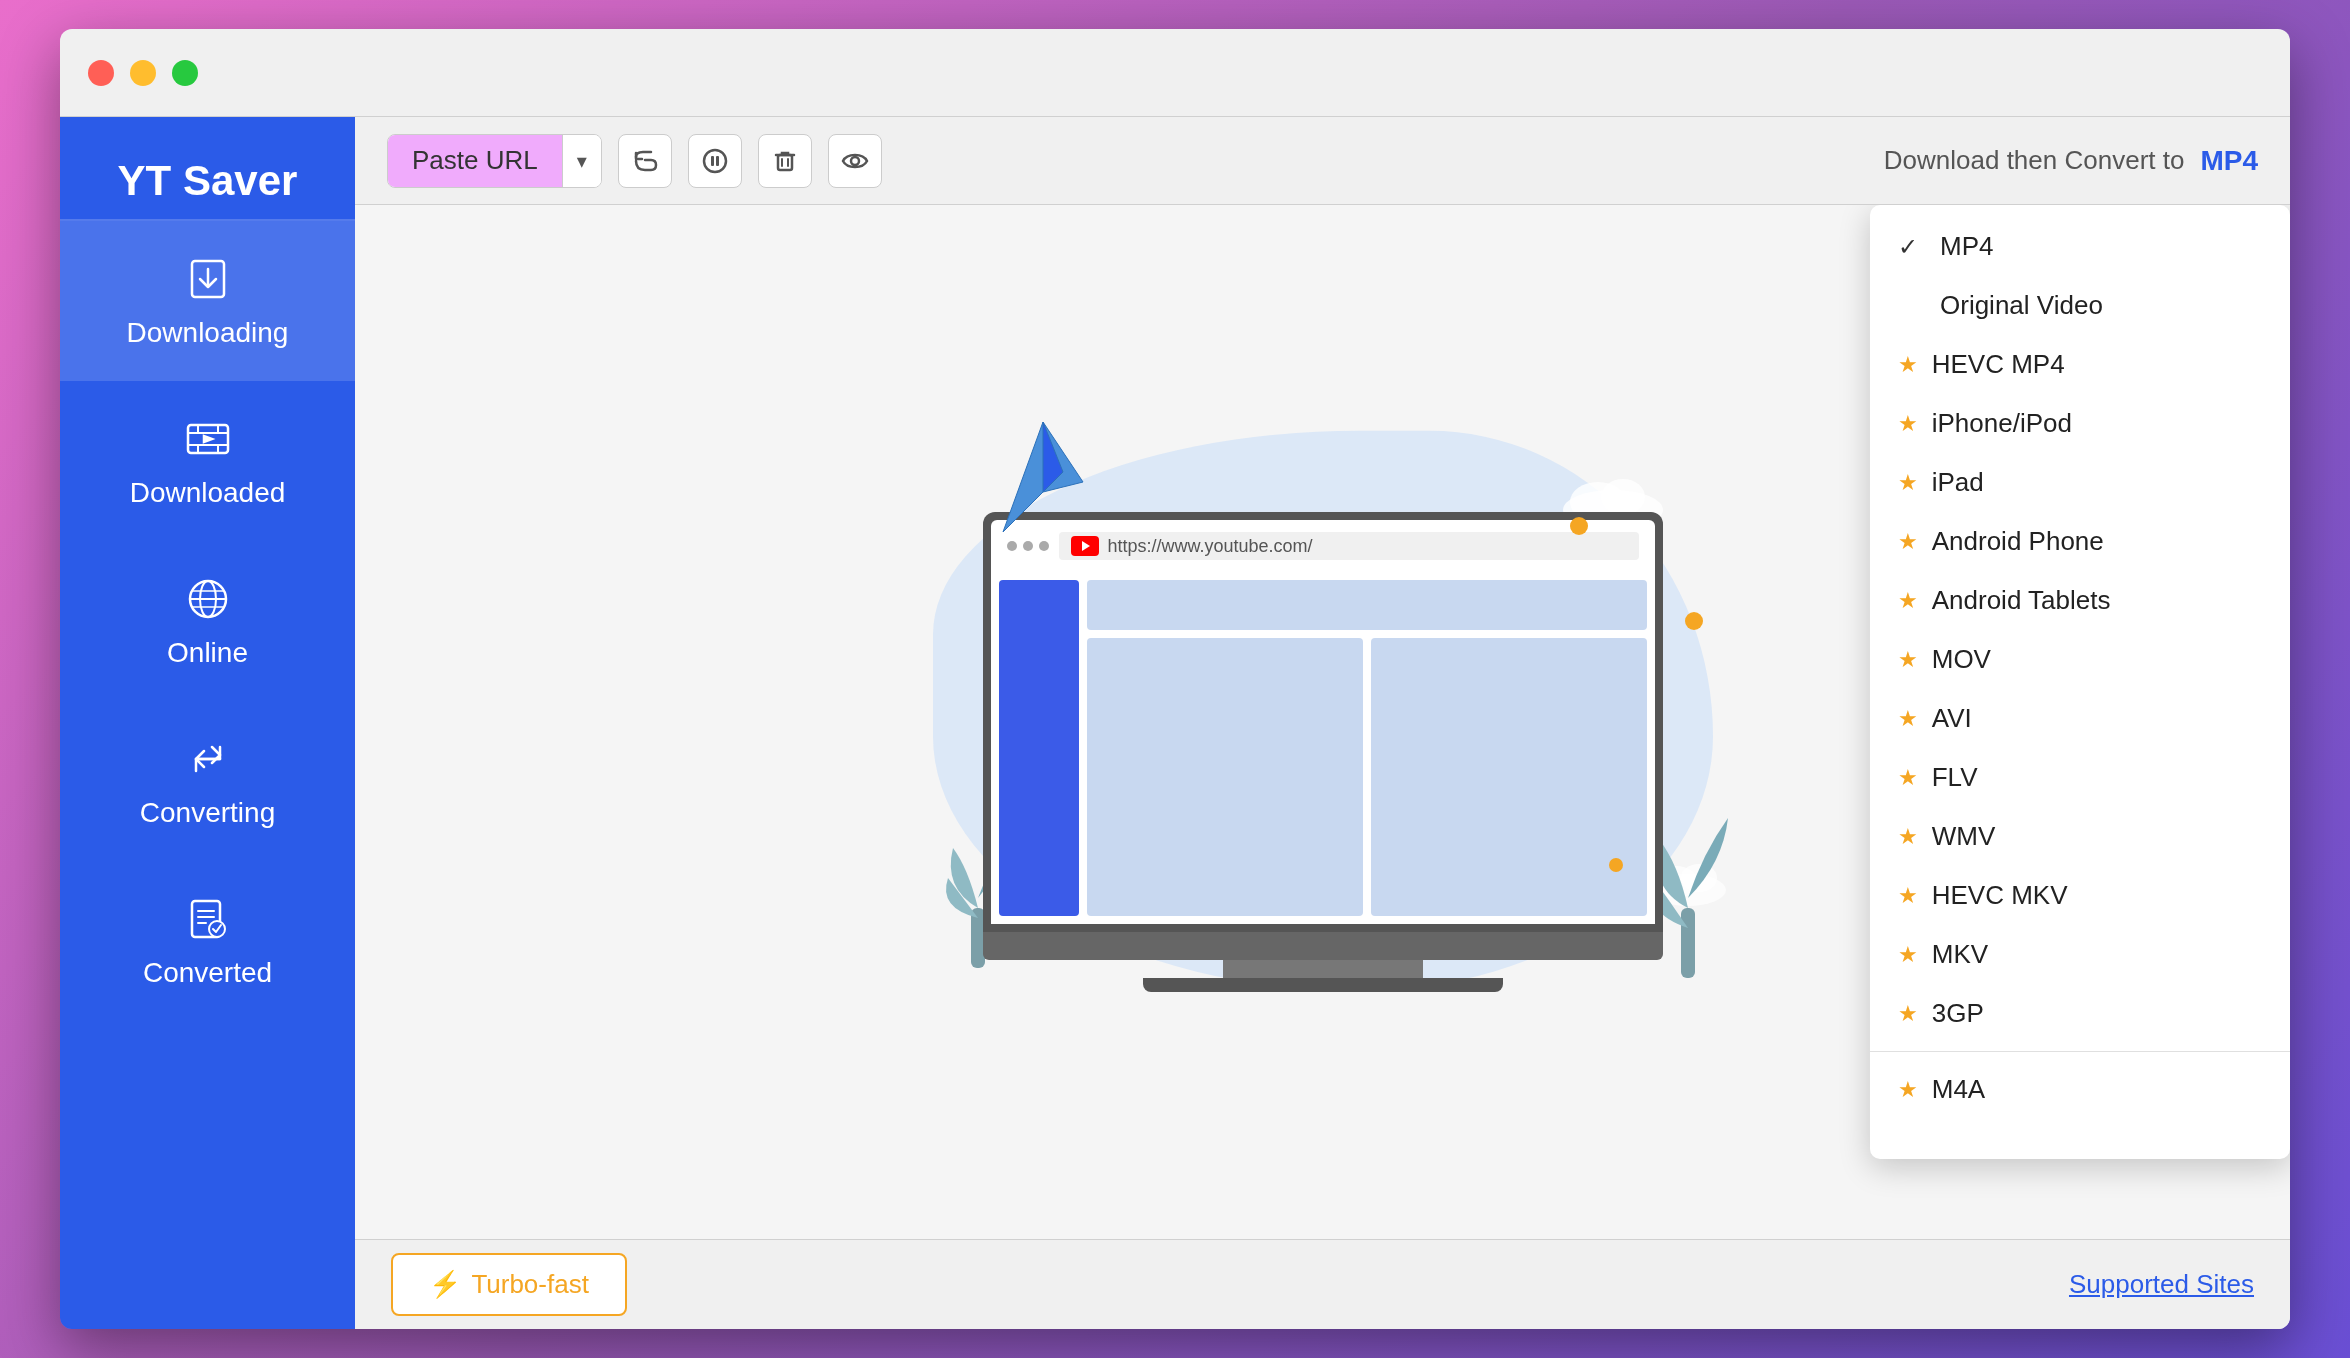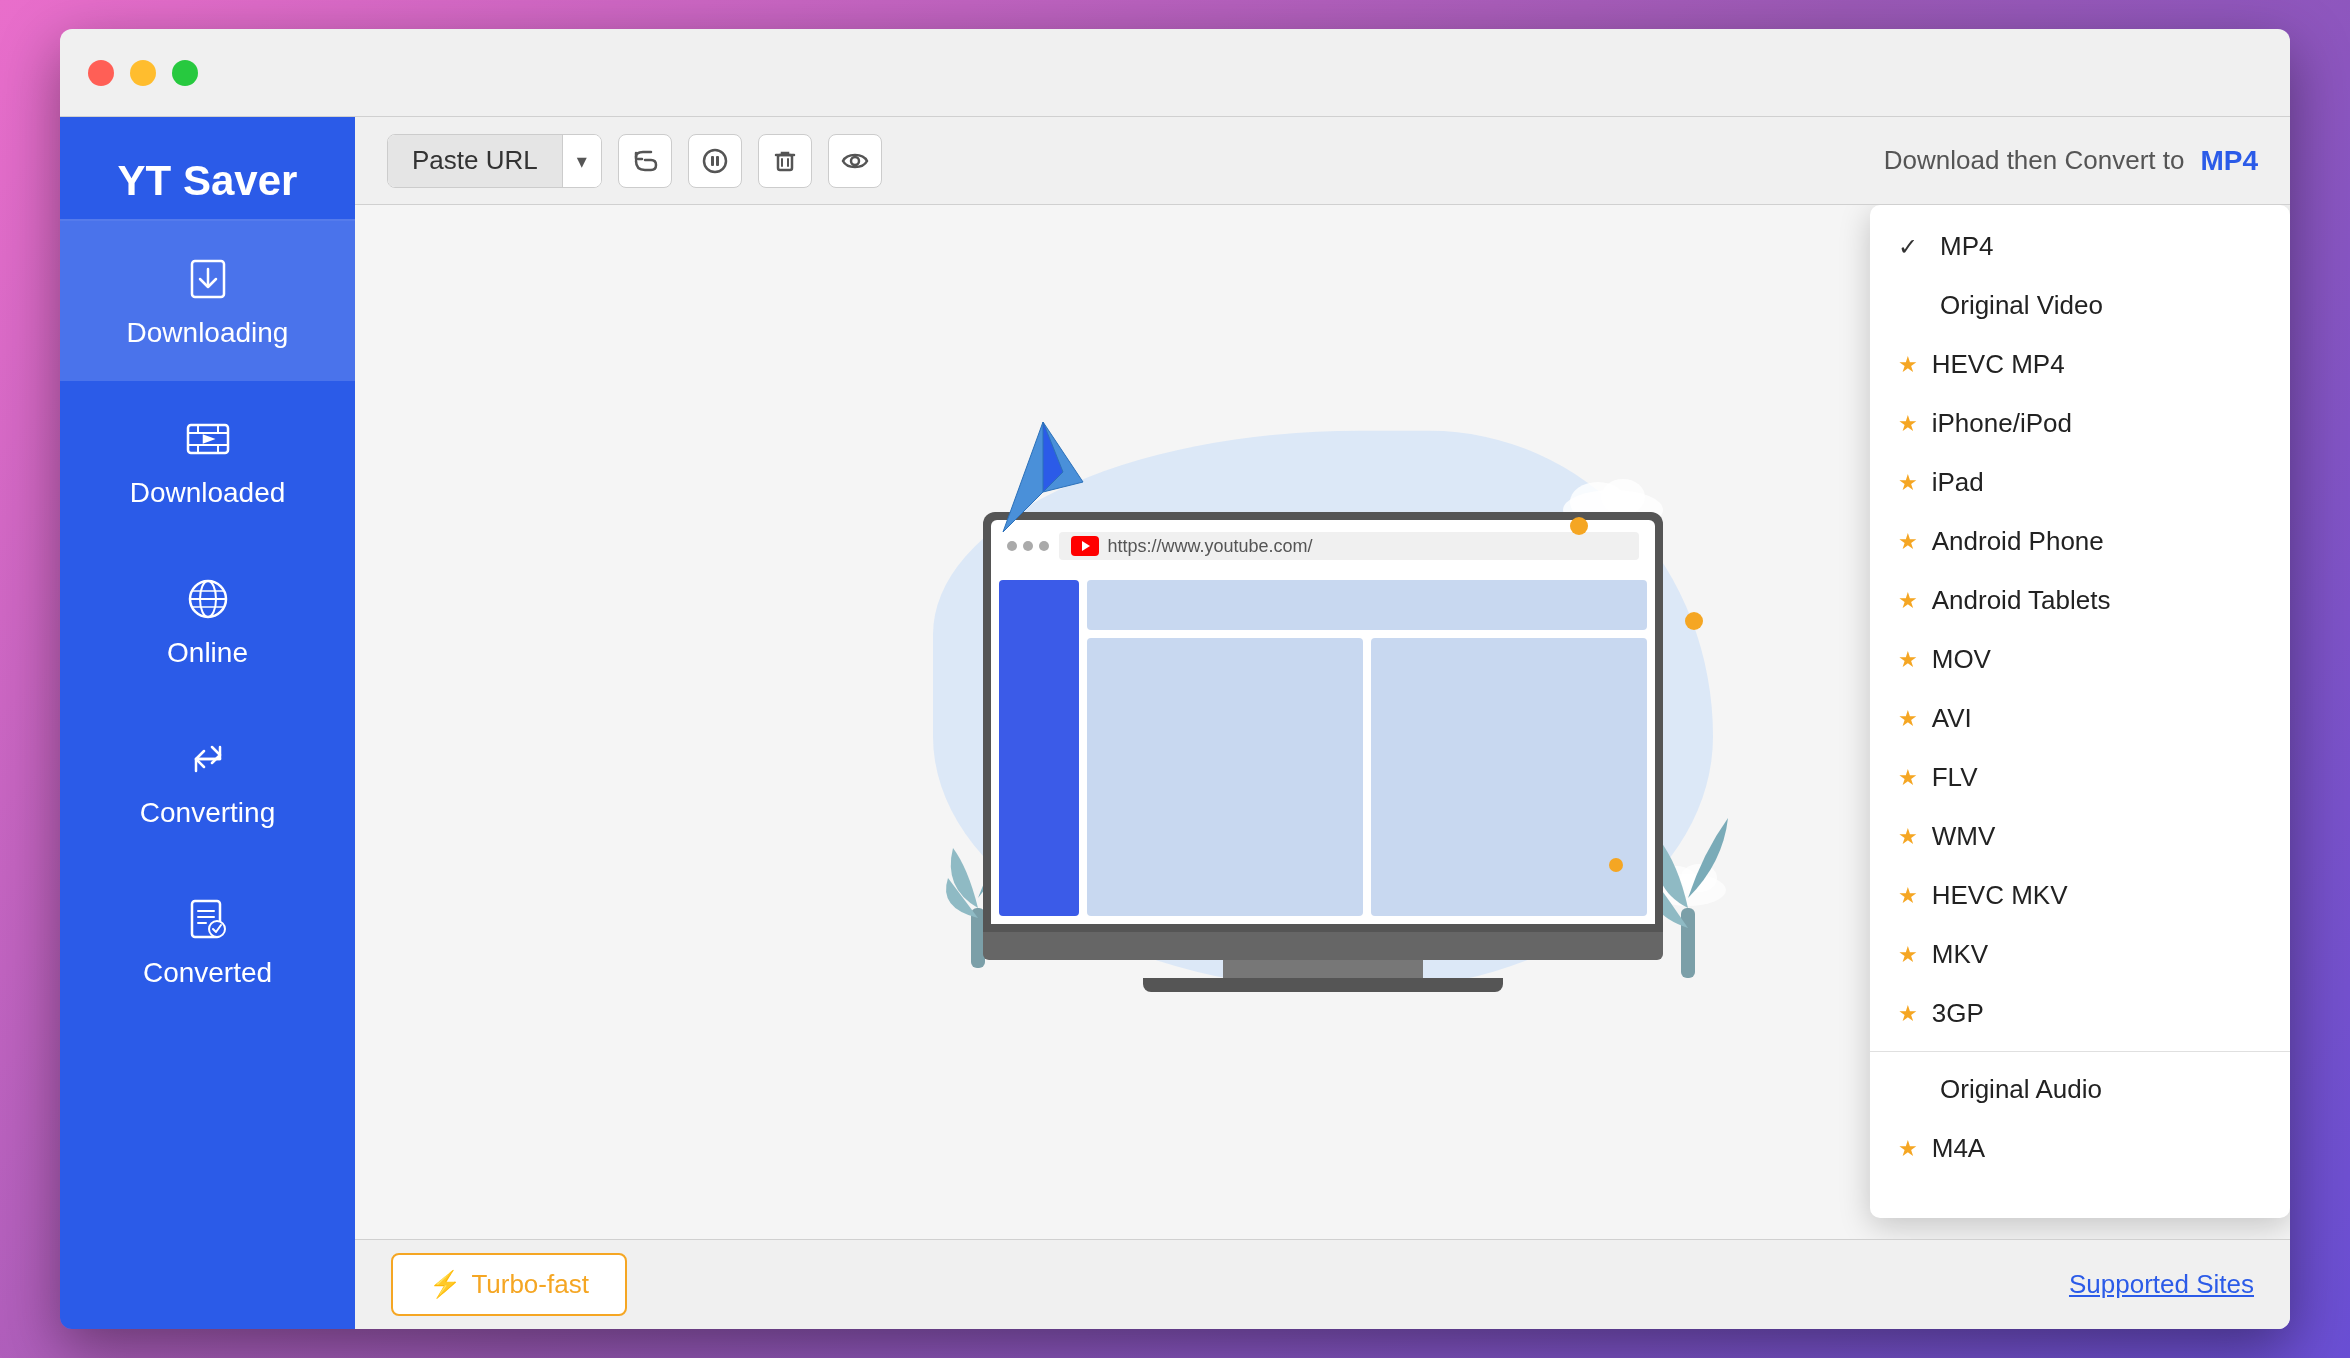--- a/index.html
+++ b/index.html
@@ -137,21 +137,21 @@
       align-items: center;
       border: 1.5px solid #ccc;
       border-radius: 8px;
       overflow: hidden;
       background: white;
       height: 54px;
     }
     .paste-url-btn {
       padding: 0 24px;
       font-size: 26px;
-      background: #e5e5e5;
+      background: #f0abfc;
       border: none;
       cursor: pointer;
       height: 100%;
       color: #333;
     }
     .paste-url-divider {
       width: 1px;
       height: 100%;
       background: #ccc;
     }
@@ -733,24 +733,20 @@
             <span>MKV</span>
           </div>
           <div class="dropdown-item">
             <span class="star">★</span>
             <span>3GP</span>
           </div>
 
           <div class="dropdown-separator"></div>
 
           <div class="dropdown-item">
-            <span class="no-icon"></span>
-            <span>Original Audio</span>
-          </div>
-          <div class="dropdown-item">
             <span class="star">★</span>
             <span>M4A</span>
           </div>
           <div class="dropdown-item">
             
             
           </div>
 
         </div>
       </div>

